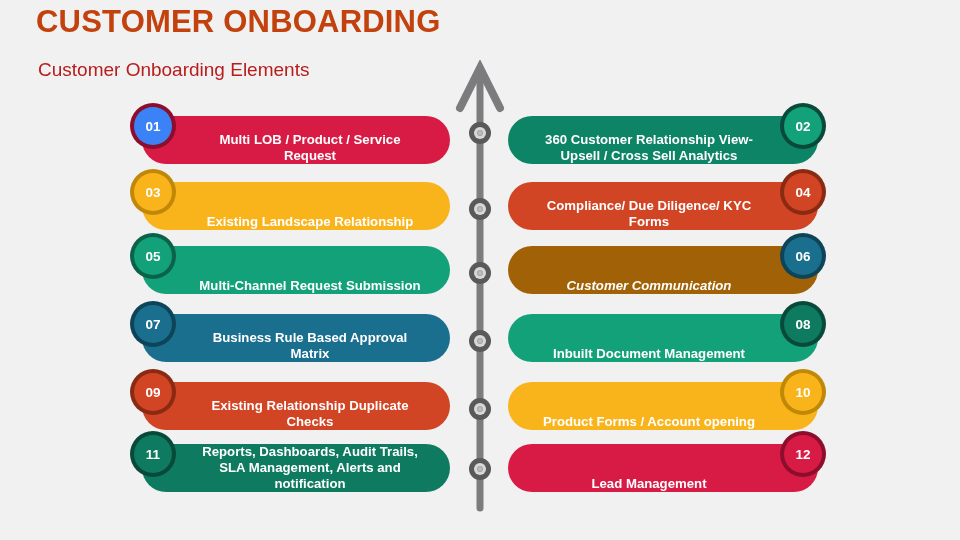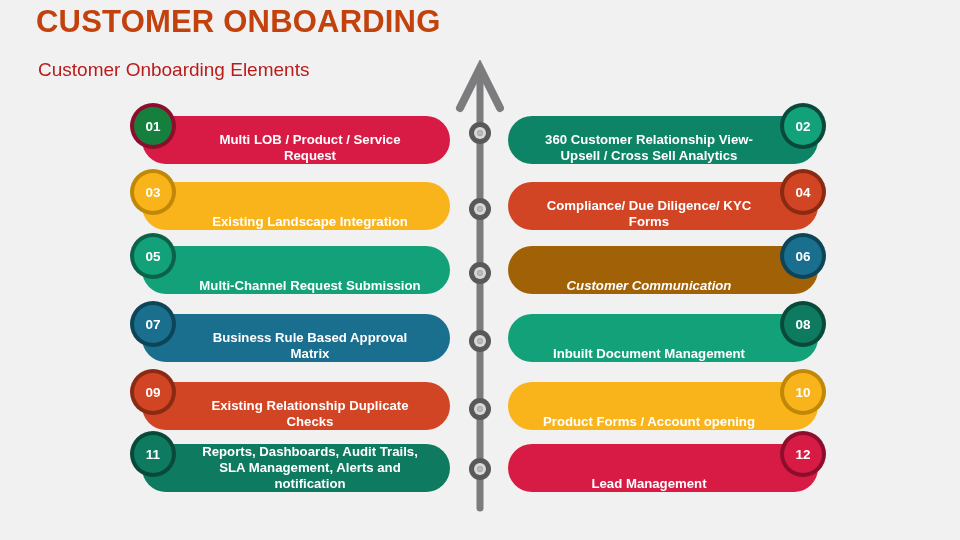--- a/index.html
+++ b/index.html
@@ -105,25 +105,25 @@
       </div>
       <div class="node" style="left: 469px; top: 458px;">
         <div class="ring"></div>
       </div>
     </div>
 
   <div id="left-col">
       <div class="bar left" style="top: 116px; background: rgb(216, 27, 69);">
         <span class="txt">Multi LOB / Product / Service Request</span>
       </div>
-      <div class="badge left" style="top: 107px; background: #15803d; box-shadow: rgb(141, 14, 44) 0px 0px 0px 4px;">
+      <div class="badge left" style="top: 107px; background: #3b82f6; box-shadow: rgb(141, 14, 44) 0px 0px 0px 4px;">
         <span>01</span>
       </div>
       <div class="bar left" style="top: 182px; background: rgb(249, 180, 27);">
-        <span class="txt">Existing Landscape Integration</span>
+        <span class="txt">Existing Landscape Relationship</span>
       </div>
       <div class="badge left" style="top: 173px; background: rgb(249, 180, 27); box-shadow: rgb(192, 136, 6) 0px 0px 0px 4px;">
         <span>03</span>
       </div>
       <div class="bar left" style="top: 246px; background: rgb(19, 161, 122);">
         <span class="txt">Multi-Channel Request Submission</span>
       </div>
       <div class="badge left" style="top: 237px; background: rgb(19, 161, 122); box-shadow: rgb(11, 97, 73) 0px 0px 0px 4px;">
         <span>05</span>
       </div>

